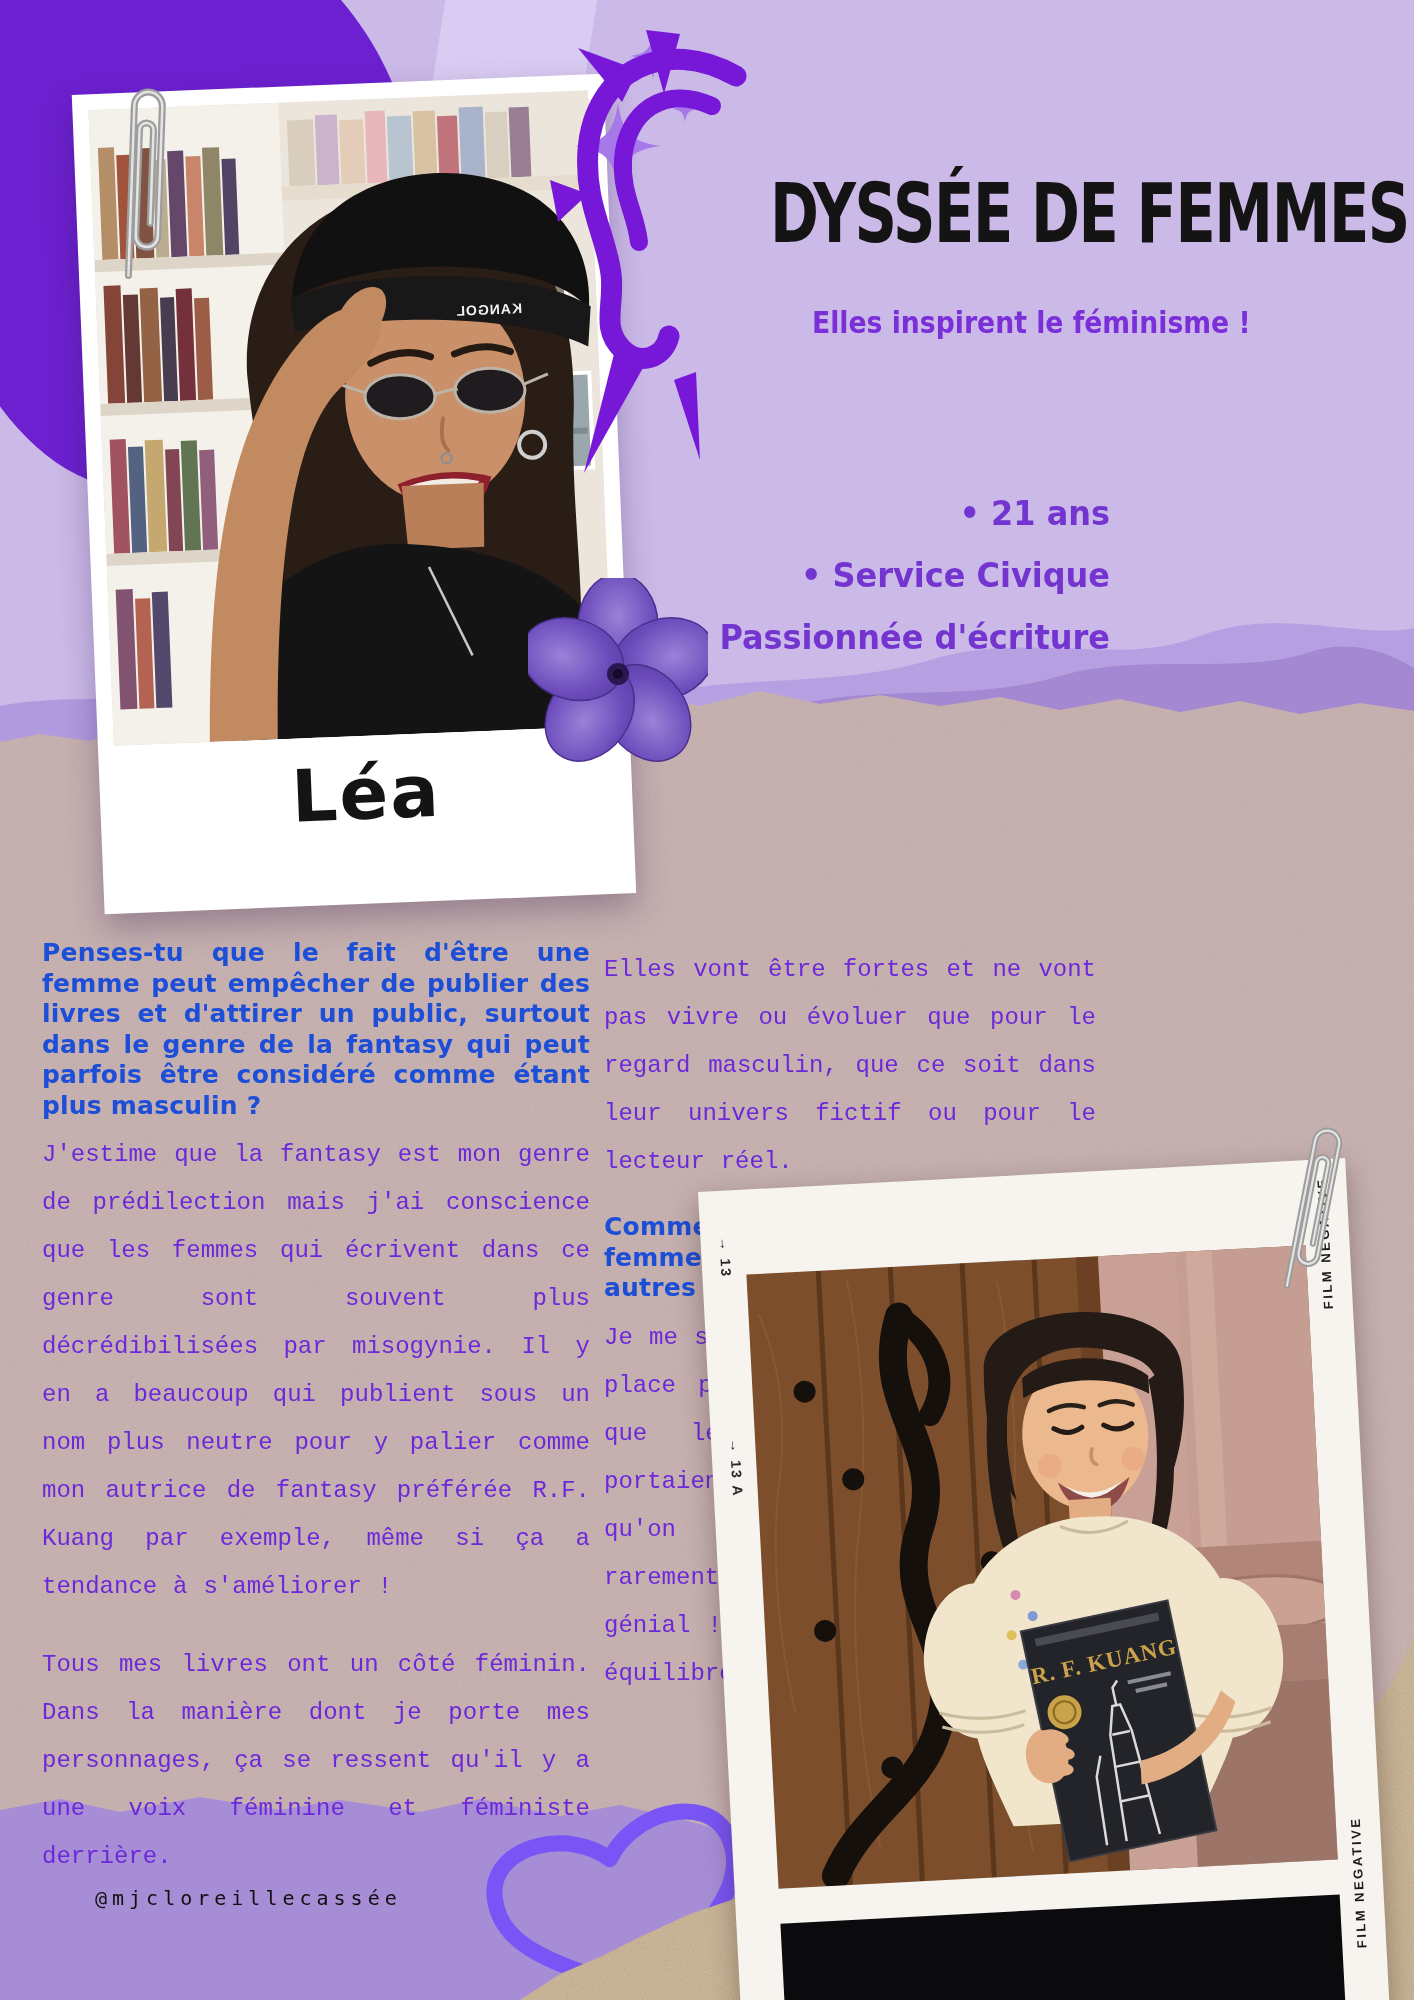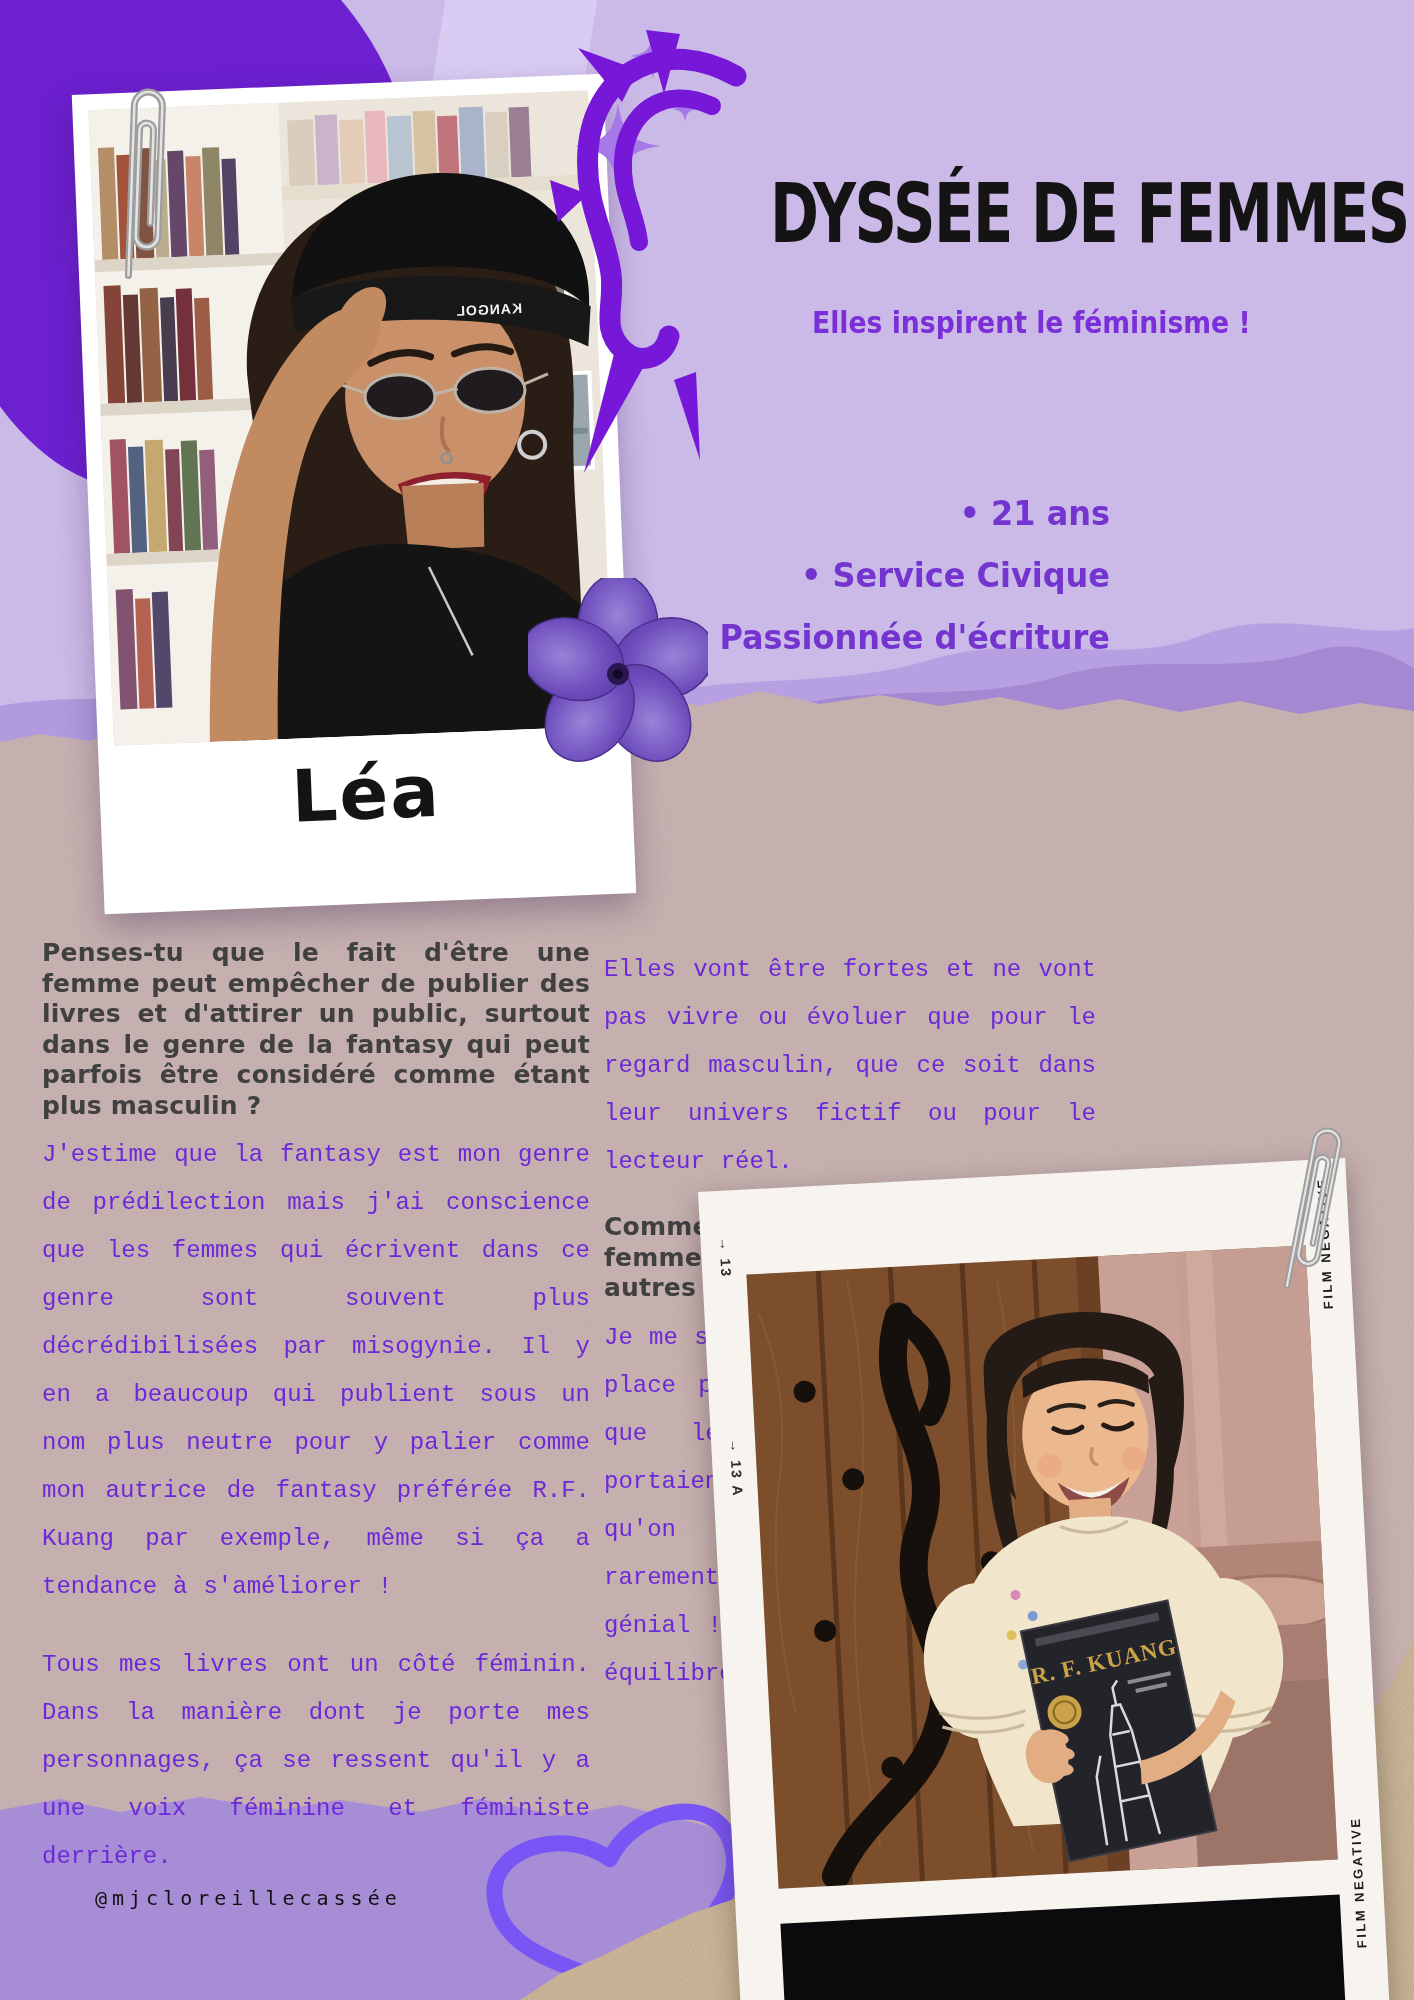--- a/index.html
+++ b/index.html
@@ -26,21 +26,21 @@
   .polaroid{left:88px;top:84px;width:532px;height:820px;background:#ffffff;
             transform:rotate(-2.3deg);box-shadow:0 14px 32px rgba(40,20,70,.3);
             padding:0;}
   .polaroid .photo{position:absolute;left:16px;top:16px;width:500px;height:636px;overflow:hidden;background:#e9e2d8;}
   .polaroid .caption{position:absolute;left:0;top:668px;width:100%;text-align:center;
             font-family:"DejaVu Sans",sans-serif;font-weight:bold;font-size:72px;color:#141414;letter-spacing:2px;}
 
   
   .col{color:#565656;}
   .q{font-family:"DejaVu Sans",sans-serif;font-weight:bold;font-size:25px;line-height:1.22;
-     color:#404040;text-align:justify;letter-spacing:.2px;}
+     color:#1d4ed8;text-align:justify;letter-spacing:.2px;}
   .a{font-family:Liberation Mono, monospace;font-size:24px;line-height:2.0;color:#6d28d9;
      text-align:justify;word-spacing:1.5px;margin-top:10px;}
   .col-left{left:42px;top:938px;width:548px;}
   .col-right{left:604px;top:946px;width:492px;}
   .gap{height:26px;}
 
   
   .film{left:698px;top:1192px;width:648px;height:1010px;background:#f7f4ef;
         transform:rotate(-3deg);transform-origin:0 0;box-shadow:0 10px 28px rgba(40,25,20,.35);}
   .film .photo{position:absolute;left:44px;top:85px;width:560px;height:615px;overflow:hidden;background:#8a6a4e;}

